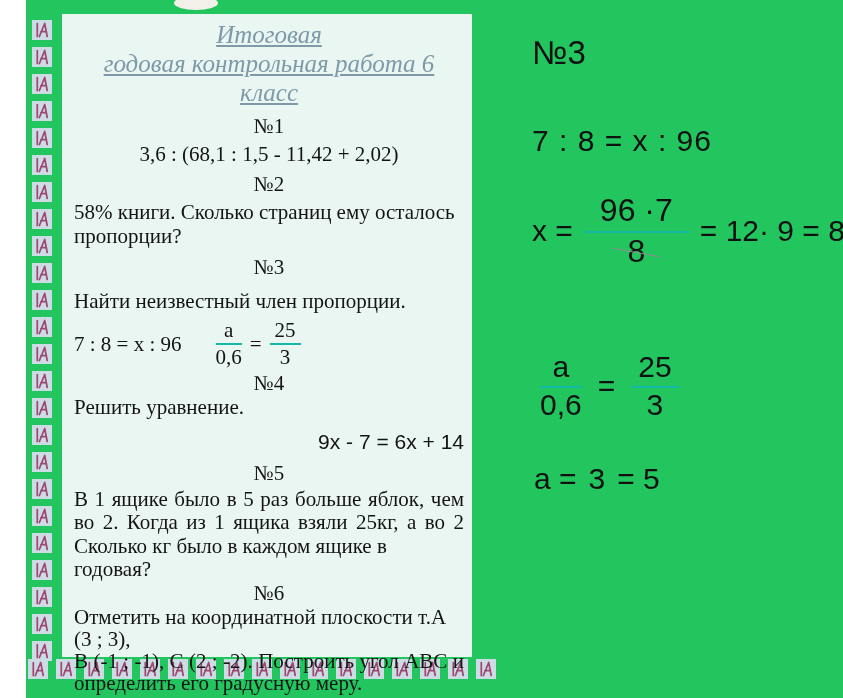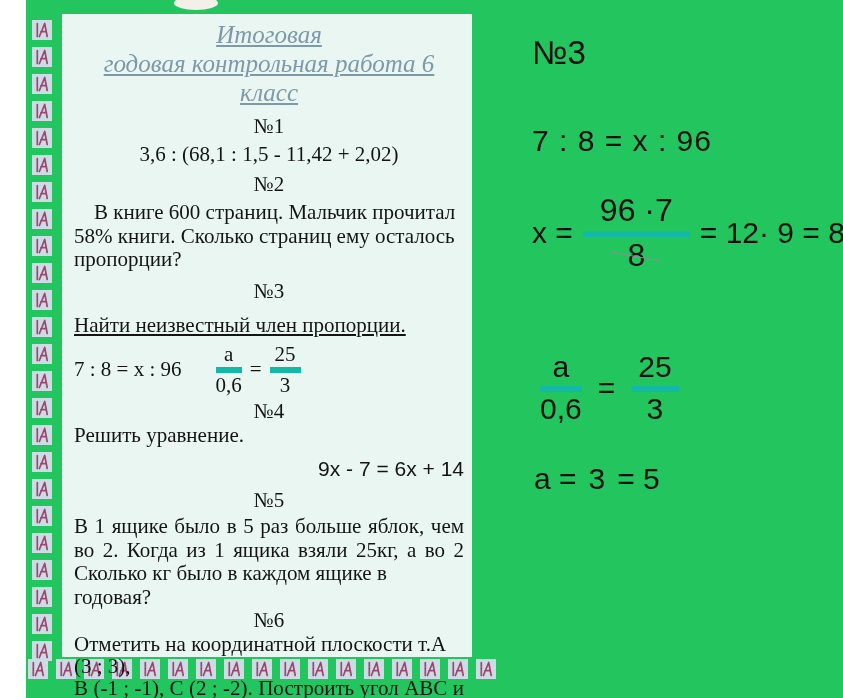--- a/index.html
+++ b/index.html
@@ -21,29 +21,29 @@
     font-size:21px;color:#141414;
   }
   .w-title{text-align:center;font-style:italic;font-size:25px;line-height:29px;
     color:#7e99a8;text-decoration:underline;}
   .w-head{text-align:center;line-height:22px;margin-top:8px;}
   .w-center{text-align:center;line-height:22px;margin-top:6px;}
   .w-line{line-height:23.5px;}
   .w-par{margin-top:6px;}
   .indent{text-indent:20px;}
   .jl{text-align:justify;text-align-last:justify;}
-  .w-text{line-height:22px;margin-top:12px;text-decoration:underline;}
+  .w-text{line-height:22px;margin-top:12px;}
   .w-eqrow{margin-top:6px;display:flex;align-items:center;}
   .w-eqrow .sp{width:34px;}
   .w-eq-sans{font-family:"Liberation Sans","DejaVu Sans",sans-serif;font-size:21px;line-height:24px;margin-top:10px;text-align:right;}
   .w-par6{line-height:22px;margin-top:2px;}
 
   
   .frac{display:inline-block;text-align:center;vertical-align:middle;}
-  .frac .fnum{display:block;border-bottom:6px solid #14b8a6;padding:0 5px;}
+  .frac .fnum{display:block;border-bottom:2px solid #14b8a6;padding:0 5px;}
   .frac .fden{display:block;}
 
   
   .sol{position:absolute;font-family:"Liberation Sans","DejaVu Sans",sans-serif;color:#111;}
   .sol-header{left:506px;top:34px;font-size:33px;}
   .sol-line1{left:506px;top:124px;font-size:30px;letter-spacing:1px;}
   .sol-step1{left:506px;top:192px;font-size:30px;display:flex;align-items:center;}
   .sol-step1 .frac{font-size:32px;margin:0 10px;}
   .sol-step1 .frac .fnum{padding:0 17px 2px 17px;}
   .sol-prop{left:514px;top:350px;font-size:30px;display:flex;align-items:center;gap:16px;}
@@ -313,21 +313,20 @@
 
   <div class="panel">
     <div class="w-title">Итоговая</div>
     <div class="w-title">годовая контрольная работа 6 класс</div>
 
     <div class="w-head">№1</div>
     <div class="w-center">3,6 : (68,1 : 1,5 - 11,42 + 2,02)</div>
 
     <div class="w-head">№2</div>
     <div class="w-par">
-      <div class="w-line indent">В книге 600 страниц. Мальчик прочитал</div>
       <div class="w-line">58% книги. Сколько страниц ему осталось</div>
       <div class="w-line">пропорции?</div>
     </div>
 
     <div class="w-head">№3</div>
     <div class="w-text">Найти неизвестный член пропорции.</div>
     <div class="w-eqrow">
       <span>7 : 8 = x : 96</span>
       <span class="sp"></span>
       <span class="frac">

